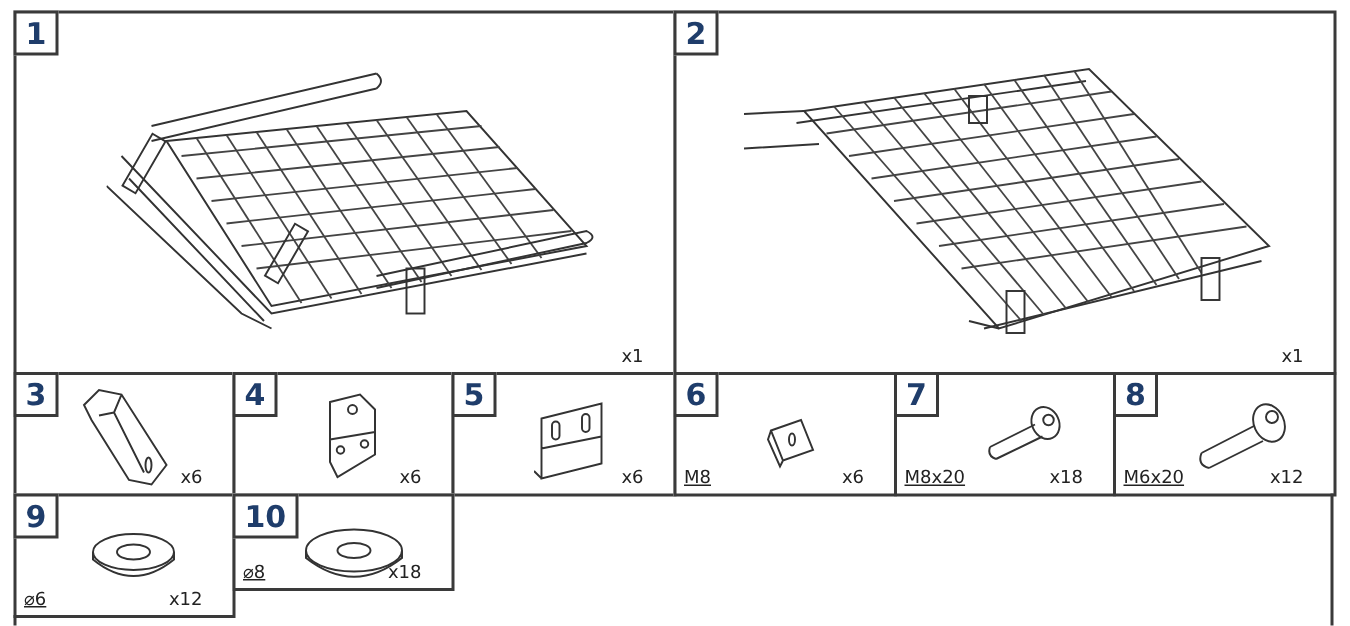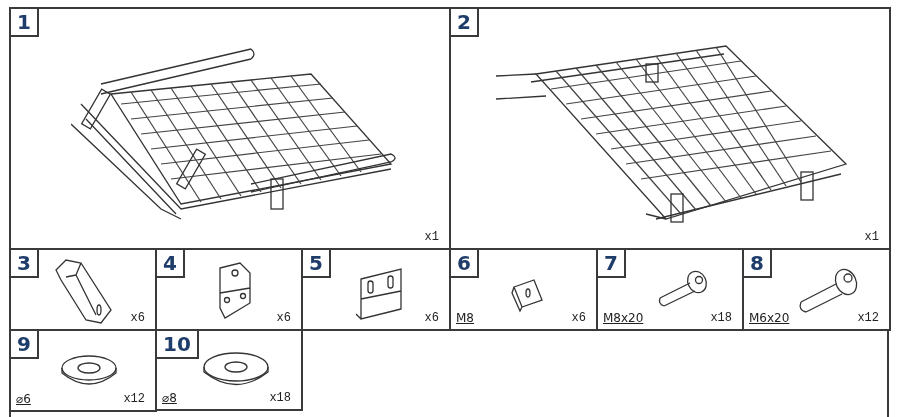--- a/index.html
+++ b/index.html
@@ -1,19 +1,19 @@
 <!DOCTYPE html>
 <html><head>
 <meta charset="utf-8">
 <style>
   html,body{margin:0;padding:0;background:#fff;}
   body{width:900px;height:417px;position:relative;overflow:hidden;font-family:"DejaVu Sans","Liberation Sans",sans-serif;}
   .cell{position:absolute;border:2px solid #3a3a3a;box-sizing:border-box;background:#fff;}
   .num{position:absolute;left:-2px;top:-2px;border:2px solid #3a3a3a;background:#fff;color:#1f3d6b;font-weight:bold;font-size:20px;line-height:26px;height:30px;box-sizing:border-box;padding:0 6px;}
-  .qty{position:absolute;right:10px;bottom:4px;font-size:12px;color:#222;font-family:Liberation Mono, monospace;}
+  .qty{position:absolute;right:20px;bottom:4px;font-size:12px;color:#222;}
   .spec{position:absolute;left:5px;bottom:4px;font-size:12px;color:#222;text-decoration:underline;}
   svg{position:absolute;}
   .ln{fill:none;stroke:#333;stroke-width:1.3;}
 </style>
 </head>
 <body>
 
 <div class="cell" style="left:9px;top:7px;width:442px;height:243px;">
   <div class="num">1</div>
   <svg width="340" height="190" style="left:60px;top:25px;" viewBox="0 0 340 190">
@@ -143,21 +143,21 @@
   <div class="num">9</div>
   <svg width="60" height="40" style="left:48px;top:20px;" viewBox="0 0 60 40">
     <ellipse class="ln" cx="30" cy="17" rx="27" ry="12"></ellipse>
     <path class="ln" d="M3 17 L3 22 Q30 44 57 22 L57 17"></path>
     <ellipse class="ln" cx="30" cy="17" rx="11" ry="5"></ellipse>
   </svg>
   <span class="spec">⌀6</span>
   <span class="qty">x12</span>
 </div>
 
-<div class="cell" style="left:155px;top:329px;width:148px;height:82px;">
+<div class="cell" style="left:155px;top:329px;width:148px;height:65px;">
   <div class="num">10</div>
   <svg width="70" height="45" style="left:44px;top:16px;" viewBox="0 0 70 45">
     <ellipse class="ln" cx="35" cy="20" rx="32" ry="14"></ellipse>
     <path class="ln" d="M3 20 L3 25 Q35 50 67 25 L67 20"></path>
     <ellipse class="ln" cx="35" cy="20" rx="11" ry="5"></ellipse>
   </svg>
   <span class="spec">⌀8</span>
   <span class="qty">x18</span>
 </div>
 

